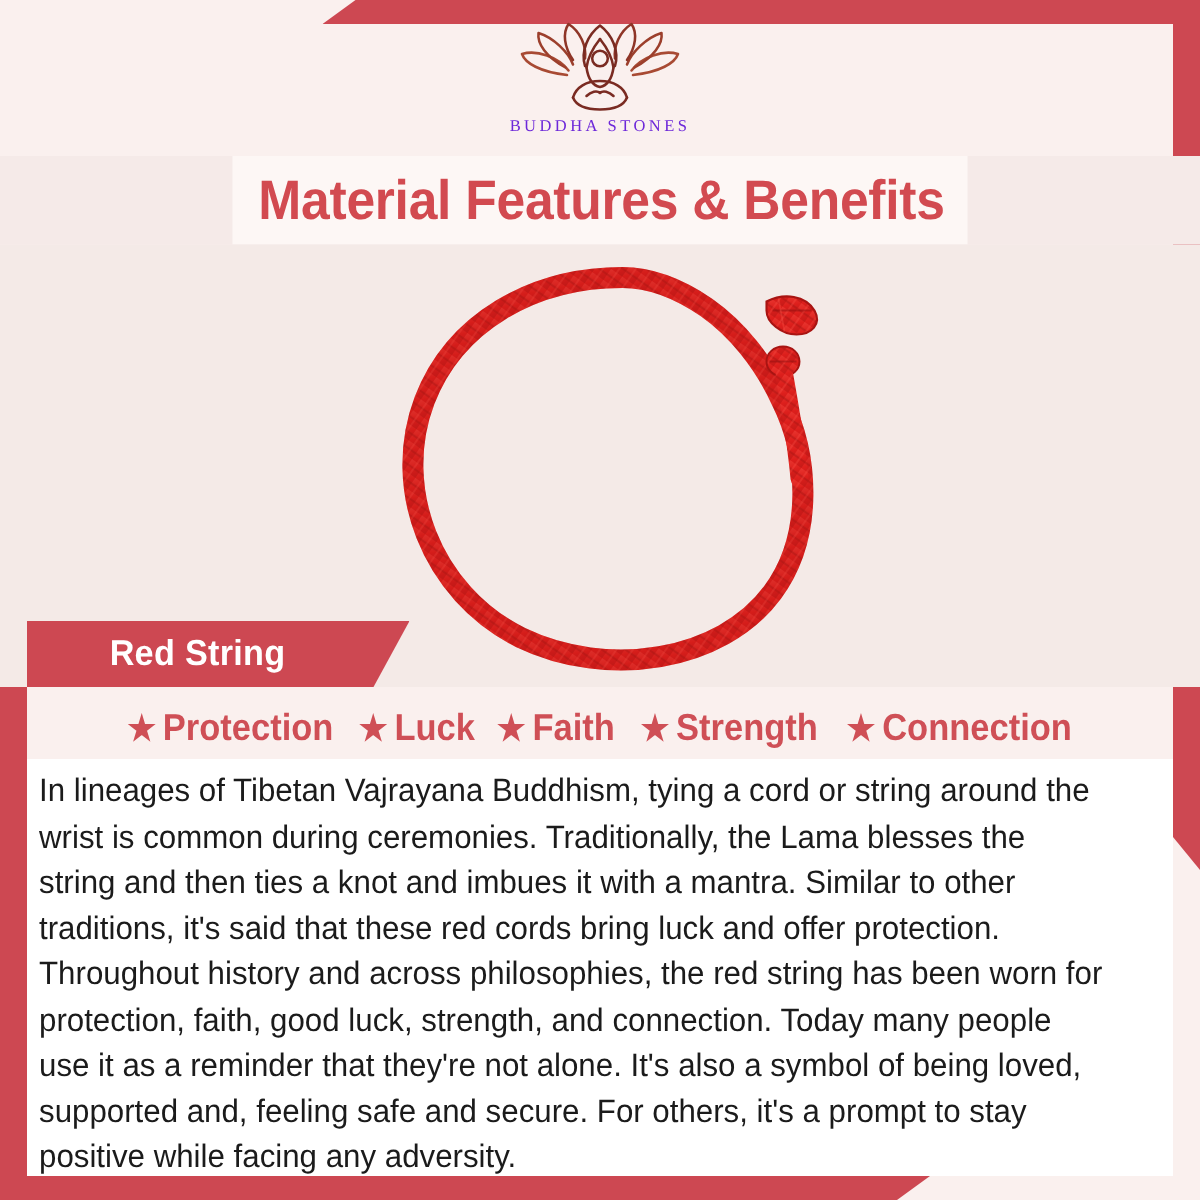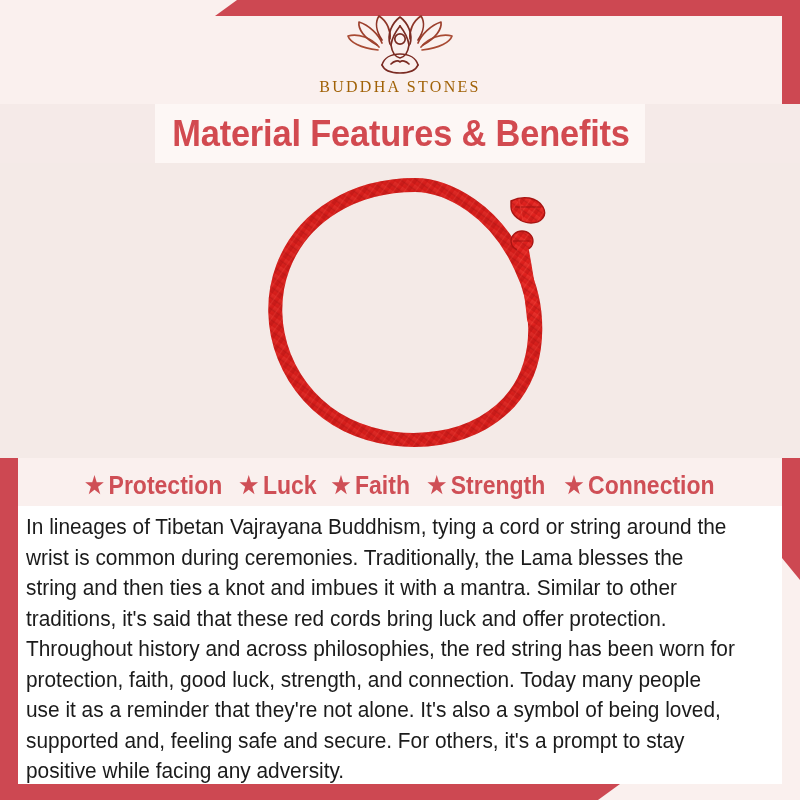--- a/index.html
+++ b/index.html
@@ -75,23 +75,23 @@
     box-sizing: border-box;
   }
   .logo-mark {
     width: 108px;
     height: 62px;
     display: block;
   }
   .logo-word {
     margin-top: 2px;
     font-family: "Liberation Serif", serif;
-    font-size: 16px;
+    font-size: 11px;
     letter-spacing: 2.3px;
-    color: #a16207;
+    color: #6d28d9;
   }
 
   
   .title-band-bg {
     position: absolute;
     top: 104px;
     left: 0;
     width: 800px;
     height: 59px;
     background: #f5eae8;
@@ -293,20 +293,23 @@
 
       <g>
         <ellipse cx="279" cy="78" rx="11" ry="10" fill="url(#braid)" stroke="#a81412" stroke-width="1.3"></ellipse>
         <path d="M270 78 L288 78" stroke="#8f100f" stroke-width="1.3" opacity="0.5"></path>
       </g>
 
       <path d="M280 88 C284 110, 288 134, 290 156" fill="none" stroke="url(#braid)" stroke-width="12" stroke-linecap="round"></path>
     </svg>
   </div>
 
+  <div class="ribbon">
+    <span class="ribbon-label">Red String</span>
+  </div>
 
   <div class="keyword-row">
     <div class="keyword">
       <span class="star-icon">★</span>
       <span>Protection</span>
     </div>
     <div class="keyword">
       <span class="star-icon">★</span>
       <span>Luck</span>
     </div>

